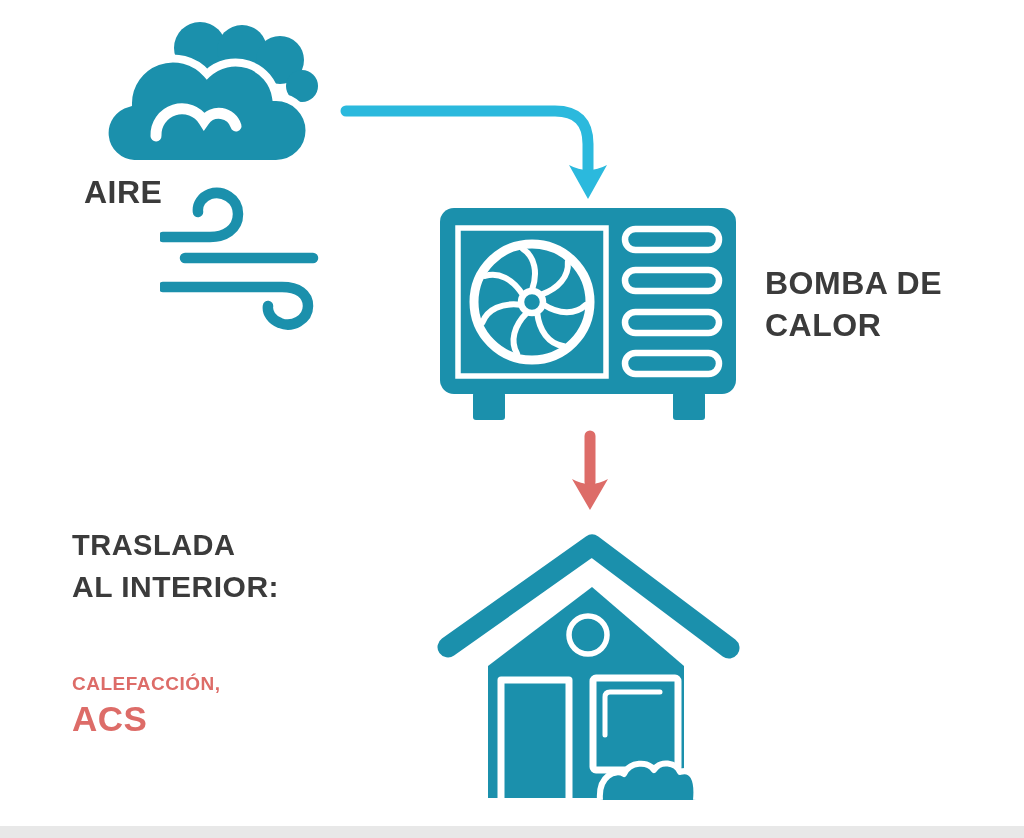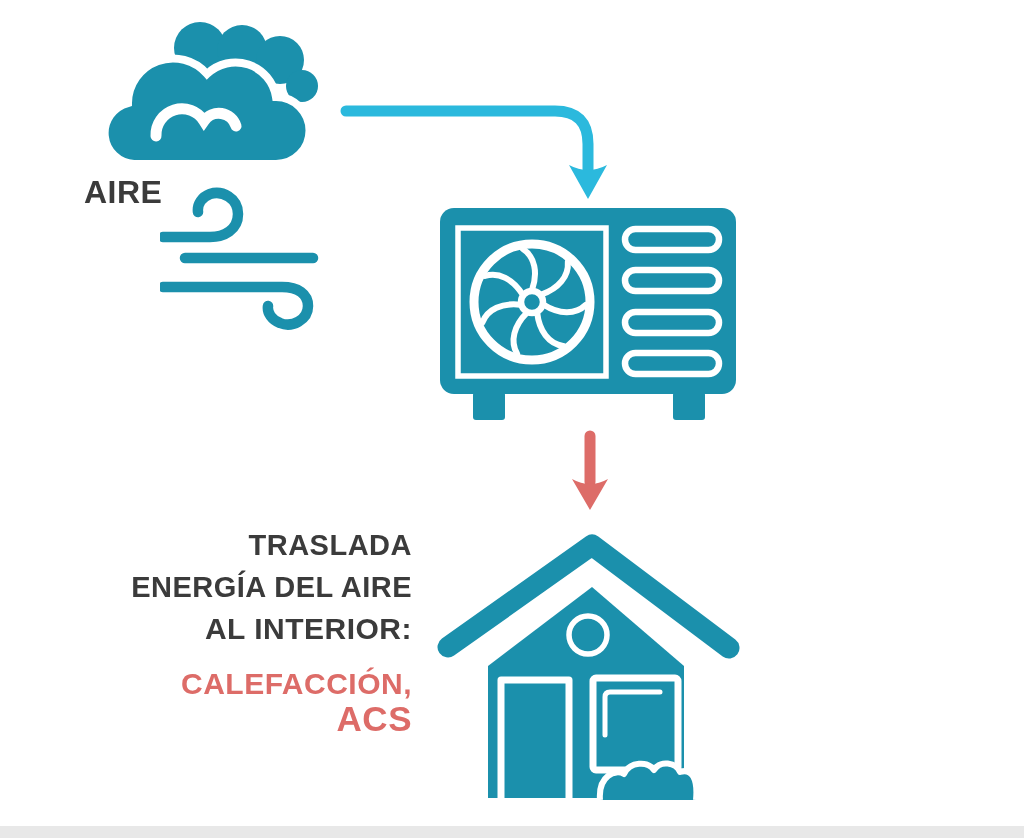--- a/index.html
+++ b/index.html
@@ -7,21 +7,21 @@
     --c-coral:#dd6c68; --c-ink:#3b3b3b;
   }
   *{box-sizing:border-box}
   body{margin:0;background:#e8e8e8}
   .stage{
     position:relative;width:1024px;height:826px;background:var(--c-bg);
     font-family:"Liberation Sans",sans-serif;overflow:hidden;margin:0 auto;
   }
   .abs{position:absolute}
   .lbl{font-weight:800;color:var(--c-ink);white-space:pre;line-height:1}
-  .center{text-align:right;white-space:normal}
+  .center{text-align:left;white-space:normal}
   .f-teal{fill:var(--c-teal)}
   .s-teal{stroke:var(--c-teal)}
   .f-cyan{fill:var(--c-cyan)}
   .s-cyan{stroke:var(--c-cyan)}
   .f-coral{fill:var(--c-coral)}
   .s-coral{stroke:var(--c-coral)}
   .s-white{stroke:var(--c-white)}
   .nf{fill:none}
 </style>
 </head>
@@ -72,34 +72,37 @@
     </g>
     <circle class="nf s-white" stroke-width="6.5" cx="94" cy="96" r="11"></circle>
     <g class="nf s-white" stroke-width="6.5">
       <rect x="187" y="23" width="94" height="21" rx="10.5"></rect>
       <rect x="187" y="64" width="94" height="21" rx="10.5"></rect>
       <rect x="187" y="106" width="94" height="21" rx="10.5"></rect>
       <rect x="187" y="147" width="94" height="21" rx="10.5"></rect>
     </g>
   </svg>
 
+  <div class="abs" style="left:765px;top:262px">
+    <div class="lbl" style="font-size:32px;line-height:42px;letter-spacing:0.5px">BOMBA DE</div>
+    <div class="lbl" style="font-size:32px;line-height:42px;letter-spacing:0.5px">CALOR</div>
+  </div>
 
   <svg class="abs" style="left:560px;top:430px" width="60" height="82" viewBox="0 0 60 82" aria-hidden="true">
     <path class="nf s-coral" stroke-width="11" stroke-linecap="round" d="M30 6 V52"></path>
     <path class="f-coral" d="M12 49 L30 80 L48 49 Q30 59 12 49 Z"></path>
   </svg>
 
   <div class="abs center" style="left:72px;top:524px;width:340px">
     <div class="lbl center" style="font-size:29px;line-height:42px;letter-spacing:0.5px">TRASLADA</div>
-    <div class="lbl center" style="font-size:29px;line-height:42px;letter-spacing:0.5px">ENERGÍA DEL AIRE</div>
     <div class="lbl center" style="font-size:30px;line-height:42px;letter-spacing:0.5px">AL INTERIOR:</div>
   </div>
 
   <div class="abs center" style="left:72px;top:666px;width:340px">
-    <div class="lbl center" style="font-size:30px;line-height:35px;letter-spacing:0.5px;color:var(--c-coral)">CALEFACCIÓN,</div>
+    <div class="lbl center" style="font-size:19px;line-height:35px;letter-spacing:0.5px;color:var(--c-coral)">CALEFACCIÓN,</div>
     <div class="lbl center" style="font-size:35px;line-height:35px;letter-spacing:0.5px;color:var(--c-coral)">ACS</div>
   </div>
 
   <svg class="abs" style="left:428px;top:523px" width="318" height="280" viewBox="0 0 318 280" aria-hidden="true">
     <path class="f-teal" d="M60 143 L164 64 L256 143 V275 H60 Z"></path>
     <path class="nf s-teal" stroke-width="21" stroke-linecap="round" stroke-linejoin="round" d="M20 124 L164 22 L301 125"></path>
     <circle class="nf s-white" stroke-width="5.5" cx="160" cy="112" r="19"></circle>
     <path class="nf s-white" stroke-width="7" stroke-linejoin="round" d="M73 277 V157 H141 V277"></path>
     <rect class="nf s-white" stroke-width="7" x="165" y="155" width="85" height="92" rx="3"></rect>
     <path class="nf s-white" stroke-width="5" stroke-linecap="round" d="M177 212 V174 Q177 169 182 169 H232"></path>

